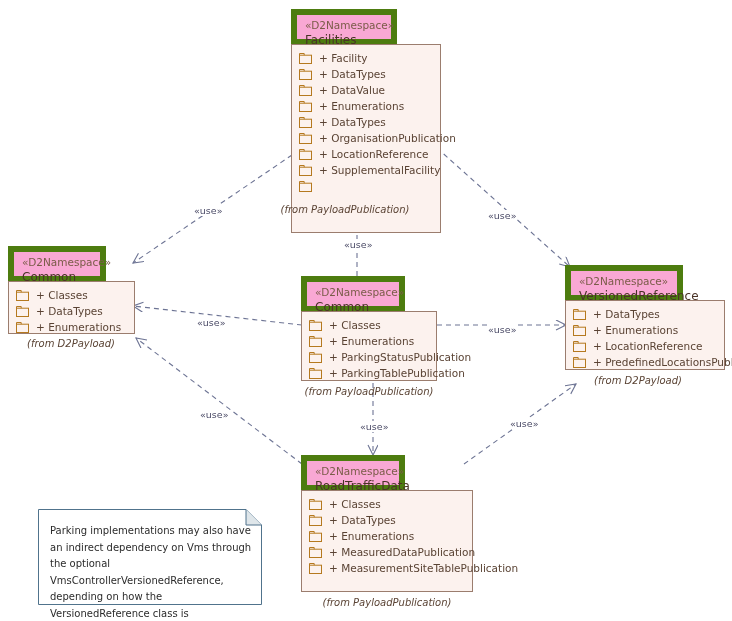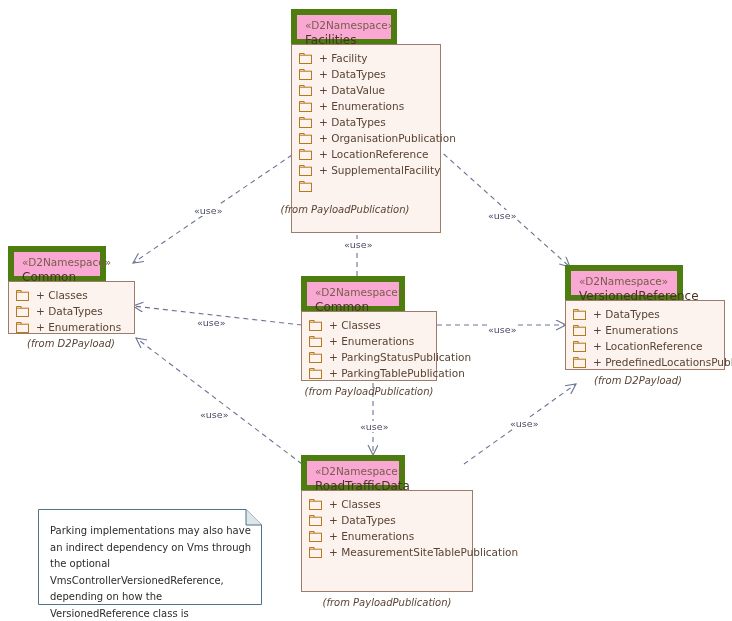--- a/index.html
+++ b/index.html
@@ -349,20 +349,27 @@
             <path d="M0.5,2.2 L0.5,0.5 L5.2,0.5 L5.2,2.2" fill="none" stroke="#b5791f" stroke-width="1"></path>
             <rect x="0.5" y="2.2" width="12" height="8.3" fill="none" stroke="#b5791f" stroke-width="1"></rect>
           </svg>
         <span class="member-label">+ Enumerations</span>
       </div>
       <div class="member">
         <svg class="folder-icon" viewBox="0 0 13 11">
             <path d="M0.5,2.2 L0.5,0.5 L5.2,0.5 L5.2,2.2" fill="none" stroke="#b5791f" stroke-width="1"></path>
             <rect x="0.5" y="2.2" width="12" height="8.3" fill="none" stroke="#b5791f" stroke-width="1"></rect>
           </svg>
+        <span class="member-label">+ MeasuredDataPublication</span>
+      </div>
+      <div class="member">
+        <svg class="folder-icon" viewBox="0 0 13 11">
+            <path d="M0.5,2.2 L0.5,0.5 L5.2,0.5 L5.2,2.2" fill="none" stroke="#b5791f" stroke-width="1"></path>
+            <rect x="0.5" y="2.2" width="12" height="8.3" fill="none" stroke="#b5791f" stroke-width="1"></rect>
+          </svg>
         <span class="member-label">+ MeasurementSiteTablePublication</span>
       </div>
     </div>
     <div class="pkg-from" style="left:20px; top:142px; width:132px;">(from PayloadPublication)</div>
   </div>
 
   <div class="note" style="left:38px; top:509px; width:224px; height:96px;">
     <svg width="224" height="96" viewBox="0 0 224 96" xmlns="http://www.w3.org/2000/svg">
       <path d="M0.5,0.5 L208,0.5 L223.5,16 L223.5,95.5 L0.5,95.5 Z" fill="#ffffff" stroke="#50738c" stroke-width="1"></path>
       <path d="M208,0.5 L208,16 L223.5,16" fill="#dfe6ea" stroke="#50738c" stroke-width="1"></path>

